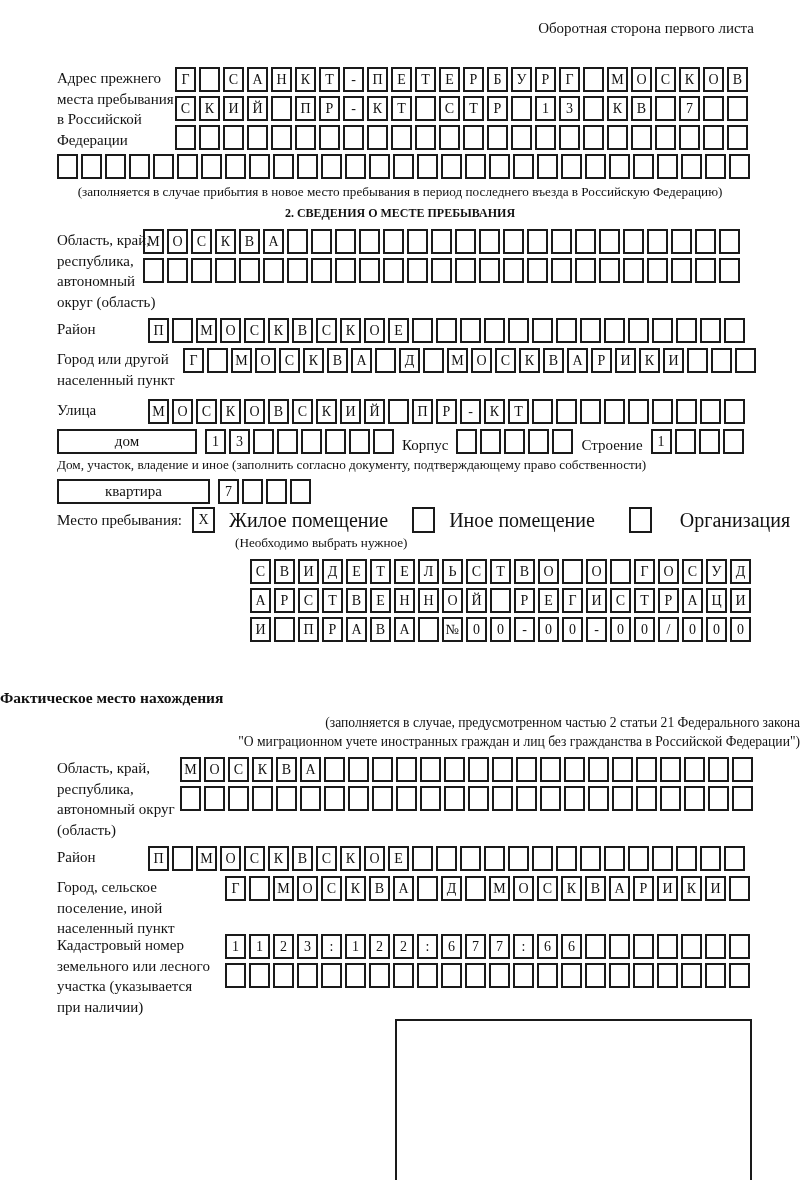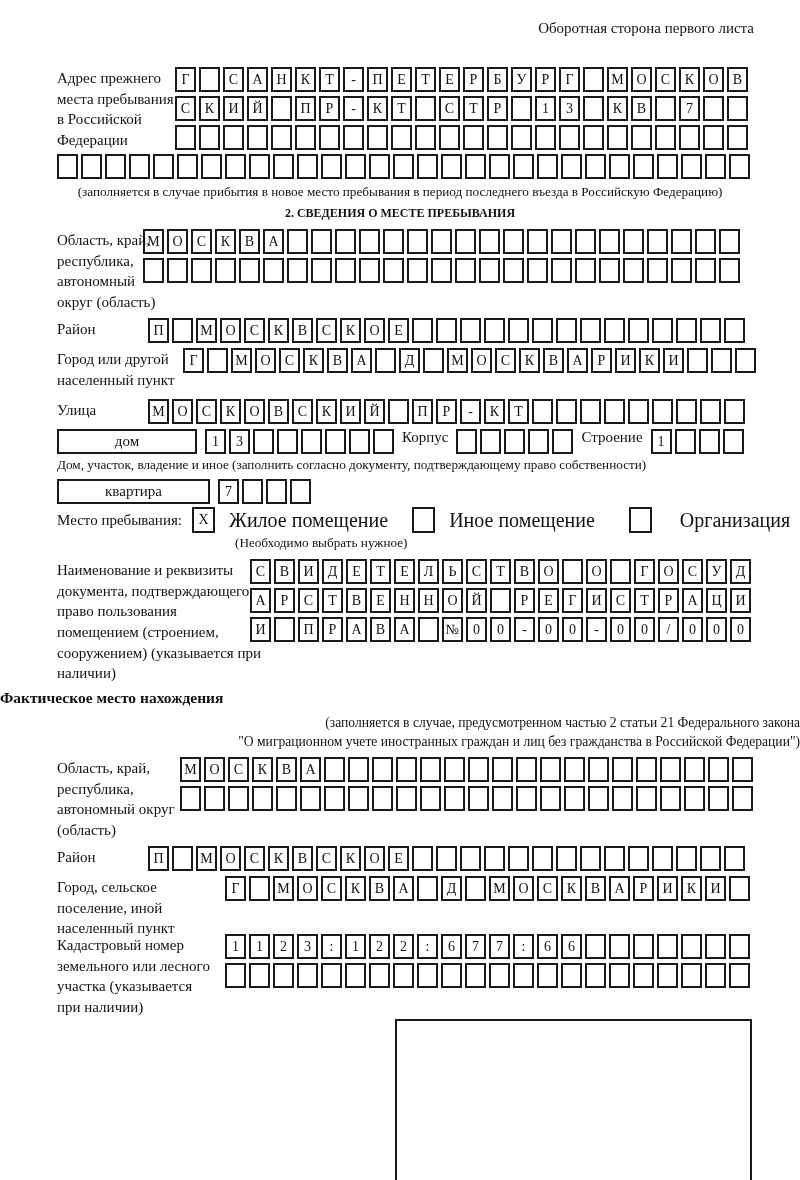--- a/index.html
+++ b/index.html
@@ -23,21 +23,21 @@
   .center-note { text-align:center; font-size:13.2px; margin:2px 0 6px; }
   .section-title { text-align:center; font-weight:bold; font-size:12px; margin:6px 0 8px; }
 
   .g-oblast { min-height:84px; }
   .r-oblast { margin-left:143px; }
   .r-rayon  { margin-left:148px; }
   .r-gorod2 { margin-left:183px; }
   .g-gorod2 { min-height:46px; }
   .r-ulitsa { margin-left:148px; }
 
-  .dom-row { display:flex; align-items:flex-start; margin-left:57px; margin-bottom:3px; }
+  .dom-row { display:flex; align-items:flex-end; margin-left:57px; margin-bottom:3px; }
   .dom-box { width:140px; }
   .kv-box  { width:153px; }
   .inline-label { font-size:15px; padding:0 8px; }
   .left-note { margin-left:57px; font-size:13.2px; margin-bottom:6px; }
 
   .mesto-row { display:flex; align-items:center; margin-left:57px; margin-bottom:2px; }
   .mesto-row .cell { margin:0 14px 0 10px; width:23px; height:26px; }
   .mesto-label { font-size:15px; }
   .opt-label { font-size:20px; }
   .mesto-note { margin-left:235px; font-size:13.2px; margin-bottom:8px; }
@@ -376,21 +376,20 @@
     <span class="cell">X</span>
     <span class="opt-label">Жилое помещение</span>
     <span class="cell" style="margin-left:24px;"> </span>
     <span class="opt-label">Иное помещение</span>
     <span class="cell" style="margin-left:34px;"> </span>
     <span class="opt-label" style="margin-left:14px;">Организация</span>
   </div>
   <div class="mesto-note">(Необходимо выбрать нужное)</div>
 
   <div class="group g-doc">
-    <div class="side-label doc-label">Наименование и реквизиты документа, подтверждающего право пользования помещением (строением, сооружением) (указывается при наличии)</div>
     <div class="cells r-doc">
         <span class="cell">С</span>
         <span class="cell">В</span>
         <span class="cell">И</span>
         <span class="cell">Д</span>
         <span class="cell">Е</span>
         <span class="cell">Т</span>
         <span class="cell">Е</span>
         <span class="cell">Л</span>
         <span class="cell">Ь</span>

